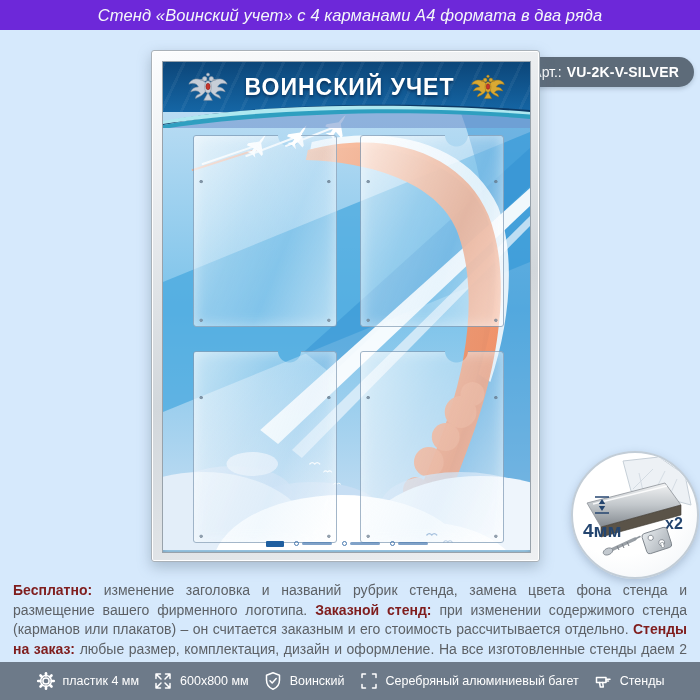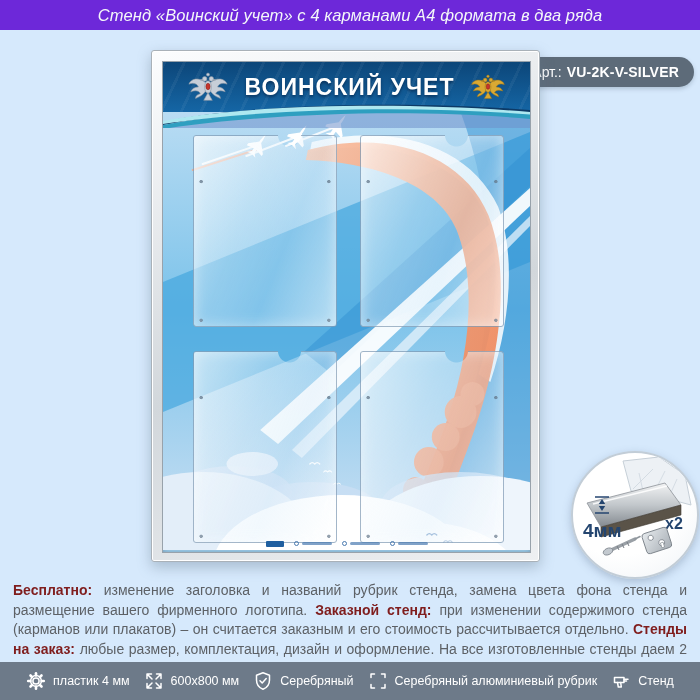--- a/index.html
+++ b/index.html
@@ -325,29 +325,29 @@
       <path d="M17,12.5 V17 H12.5 M17,17 L12,12"></path>
       <path d="M3,12.5 V17 H7.5 M3,17 L8,12"></path>
     </svg>
     <span>600x800 мм</span>
   </div>
   <div class="f-item">
     <svg width="20" height="20" viewBox="0 0 20 20" fill="none" stroke="#fff" stroke-width="1.5" stroke-linecap="round" stroke-linejoin="round">
       <path d="M10,1.8 L16.5,4.2 V9 C16.5,13.8 13.8,16.8 10,18.2 C6.2,16.8 3.5,13.8 3.5,9 V4.2 Z"></path>
       <path d="M7,9.8 L9.2,12 L13.2,7.6"></path>
     </svg>
-    <span>Серебряный</span>
+    <span>Воинский</span>
   </div>
   <div class="f-item">
     <svg width="20" height="20" viewBox="0 0 20 20" fill="none" stroke="#fff" stroke-width="1.5" stroke-linecap="round" stroke-linejoin="round">
       <path d="M3,6.5 V3 H6.5 M13.5,3 H17 V6.5 M17,13.5 V17 H13.5 M6.5,17 H3 V13.5"></path>
     </svg>
-    <span>Серебряный алюминиевый рубрик</span>
+    <span>Серебряный алюминиевый багет</span>
   </div>
   <div class="f-item">
     <svg width="20" height="20" viewBox="0 0 20 20" fill="none" stroke="#fff" stroke-width="1.5" stroke-linecap="round" stroke-linejoin="round">
       <path d="M3.5,6.5 H13 V11.5 H3.5 Z"></path>
       <path d="M13,8.2 H17 M13,10 H15.5"></path>
       <path d="M6.5,11.5 L7.3,16 H10.3 L9.7,11.5"></path>
     </svg>
-    <span>Стенд</span>
+    <span>Стенды</span>
   </div>
 </div>
 
 </body></html>

